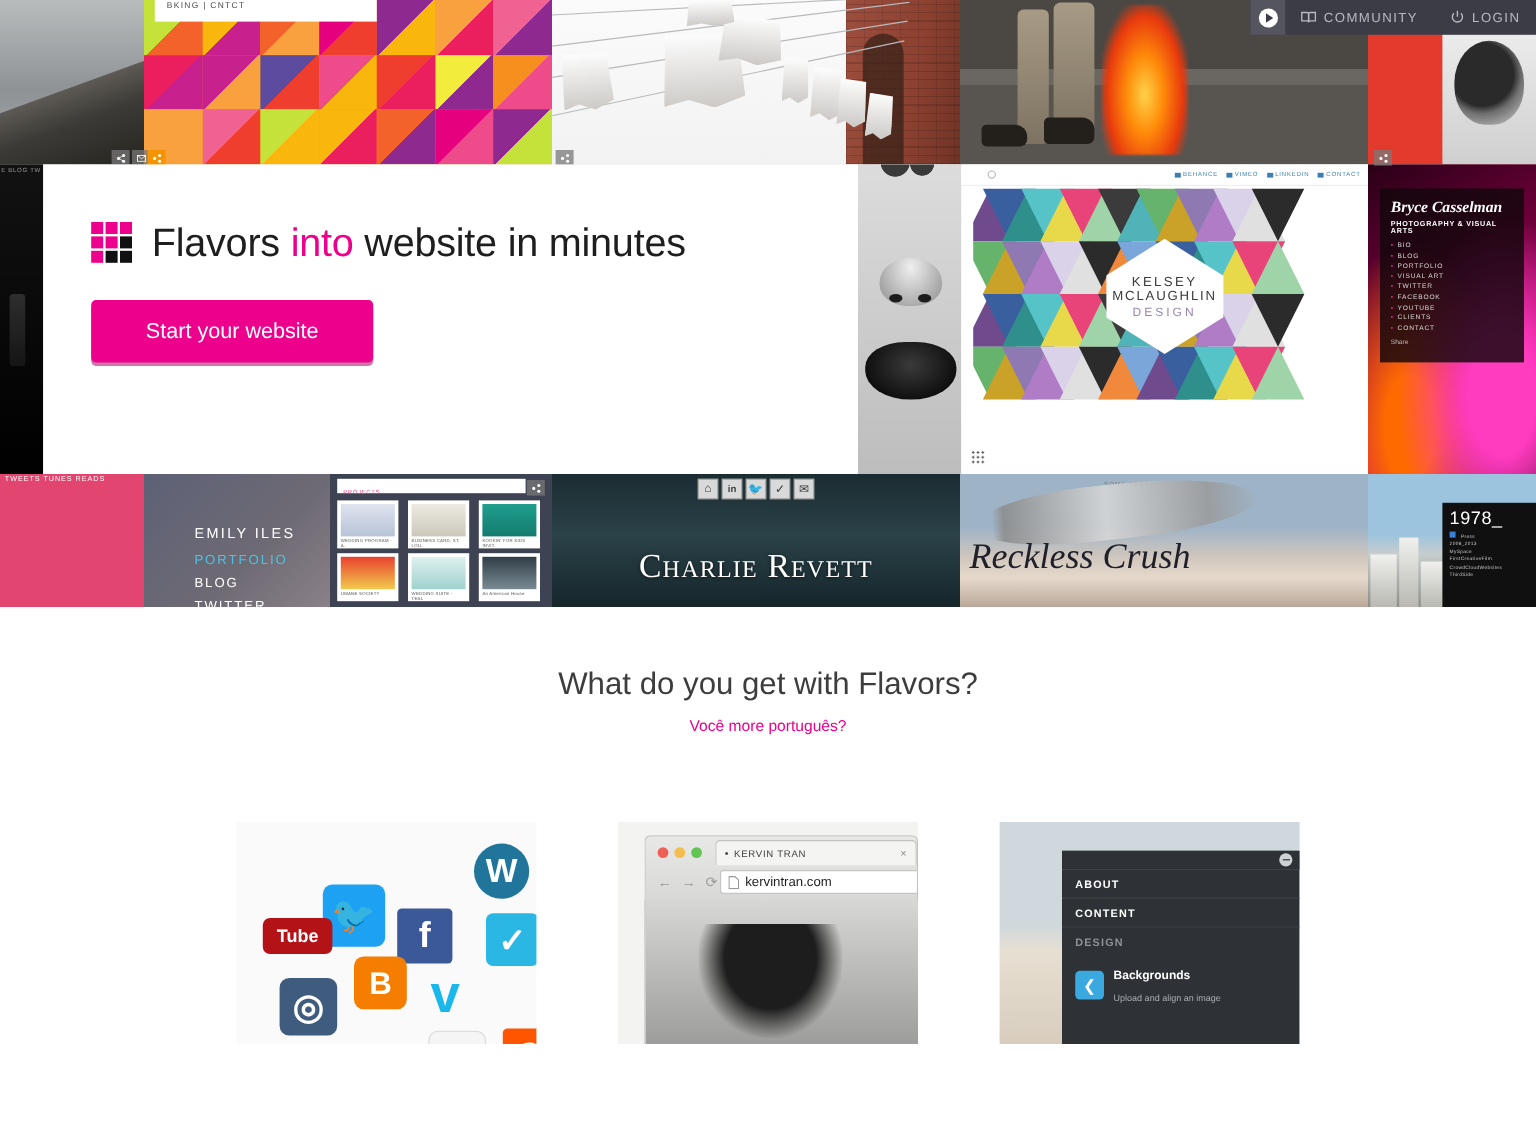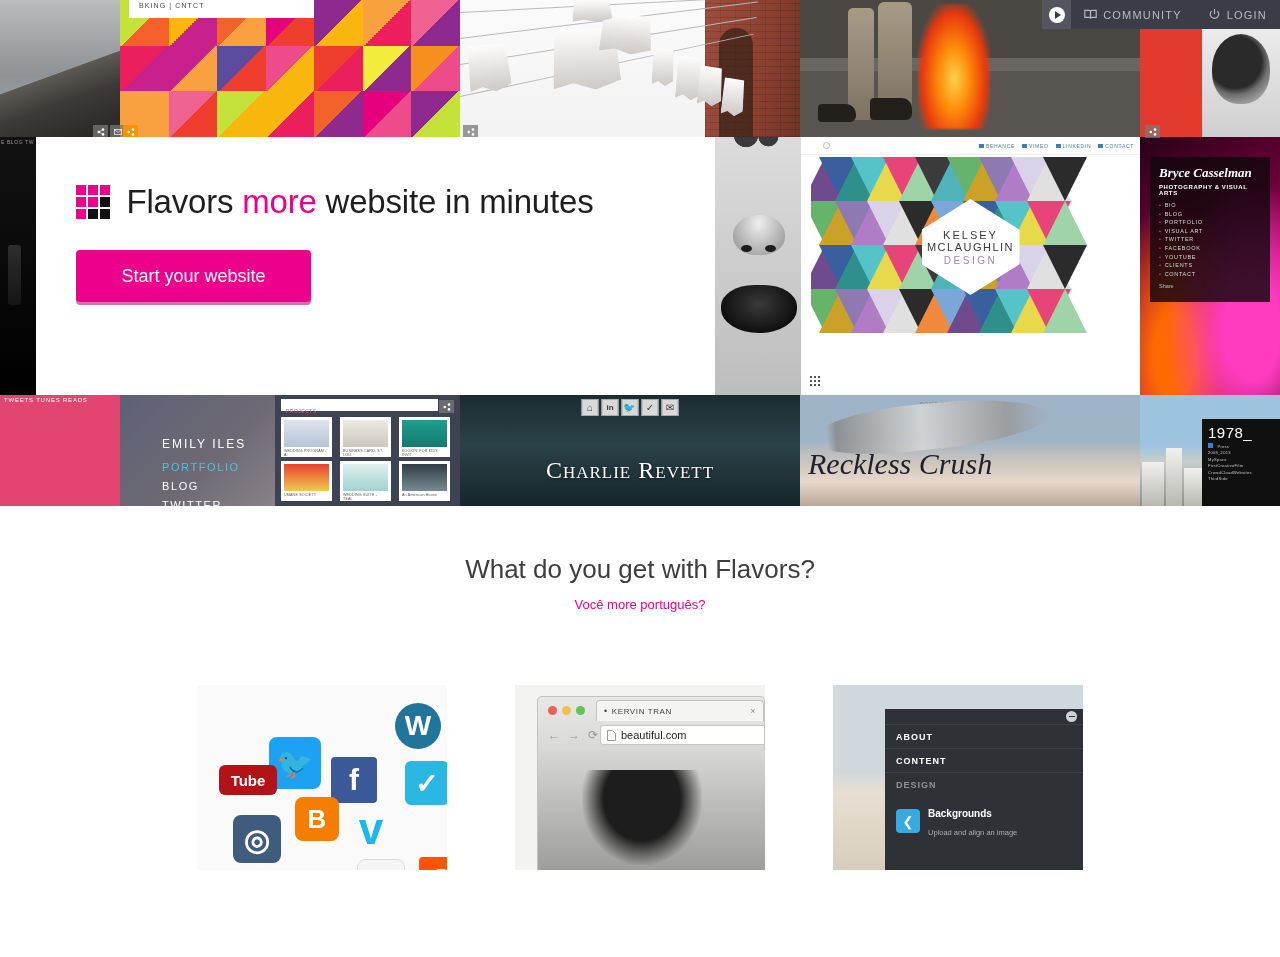--- a/index.html
+++ b/index.html
@@ -184,21 +184,21 @@
   .t-charlie .cicons {
     position:absolute; left:50%; top:4px; transform:translateX(-50%);
     display:flex; gap:3px;
   }
   .t-charlie .cicon {
     width:17px; height:17px; background:#d9d9d9; border:1px solid #a9a9a9;
     display:flex; align-items:center; justify-content:center; font-size:10px; color:#3a3a3a;
   }
   .t-charlie .cname {
     position:absolute; left:0; right:0; top:62px; text-align:center;
-    font-family:"Liberation Serif", serif; font-size:24px; color:#fff;
+    font-family:"Liberation Serif", serif; font-size:28px; color:#fff;
     letter-spacing:1px; font-variant:small-caps;
     text-shadow:0 1px 3px rgba(0,0,0,.6);
   }
   .t-reckless { left:800px; top:395px; width:340px; height:111px;
     background:linear-gradient(#9fb3c6 0 40%, #cfc6bd 62%, #e6d9cb 78%, #b9a89a 100%); }
   .t-reckless .feather {
     position:absolute; left:18px; top:8px; width:230px; height:46px;
     background:linear-gradient(92deg, rgba(150,150,150,0) 0 4%, #8b8b8b 8%, #d8d8d8 45%, #9a9a9a 82%, rgba(200,200,200,0) 100%);
     border-radius:50% 60% 55% 45%; transform:rotate(-6deg); opacity:.85;
   }
@@ -650,21 +650,21 @@
   <div class="sharebtn" style="left:439px;top:400px;">
       <svg viewBox="0 0 8 8">
         <circle cx="6" cy="1.6" r="1.3"></circle>
         <circle cx="1.8" cy="4" r="1.3"></circle>
         <circle cx="6" cy="6.4" r="1.3"></circle>
       </svg>
     </div>
 
   <div class="hero-card">
     <span class="hero-logo" id="heroLogo"><i style="background: rgb(236, 0, 140);"></i><i style="background: rgb(236, 0, 140);"></i><i style="background: rgb(236, 0, 140); margin-right: 0px;"></i><i style="background: rgb(236, 0, 140);"></i><i style="background: rgb(236, 0, 140);"></i><i style="background: rgb(17, 17, 17); margin-right: 0px;"></i><i style="background: rgb(236, 0, 140);"></i><i style="background: rgb(17, 17, 17);"></i><i style="background: rgb(17, 17, 17); margin-right: 0px;"></i></span>
-    <h1 class="hero-title"><span>Flavors </span><span class="em">more</span><span> website in minutes</span></h1>
+    <h1 class="hero-title"><span>Flavors </span><span class="em">into</span><span> website in minutes</span></h1>
     <button class="hero-btn">Start your website</button>
   </div>
 
   <div class="topnav">
     <div class="play">
       <span class="circ">
           <span class="tri2"></span>
         </span>
     </div>
     <div class="navitem">
@@ -718,21 +718,21 @@
         </div>
         <div class="barrow">
           <span>←</span>
           <span>→</span>
           <span>⟳</span>
         </div>
         <div class="urlbar">
           <svg width="9" height="11" viewBox="0 0 9 11">
             <path d="M.5.5h5L8.5 3.5v7h-8z" fill="#fff" stroke="#9a9a9a"></path>
           </svg>
-          <span>beautiful.com</span>
+          <span>kervintran.com</span>
         </div>
       </div>
       <div class="pagefill">
         <div class="hair"></div>
       </div>
     </div>
 
     <div class="feat f-editor">
       <div class="edpanel">
         <div class="edtop">

